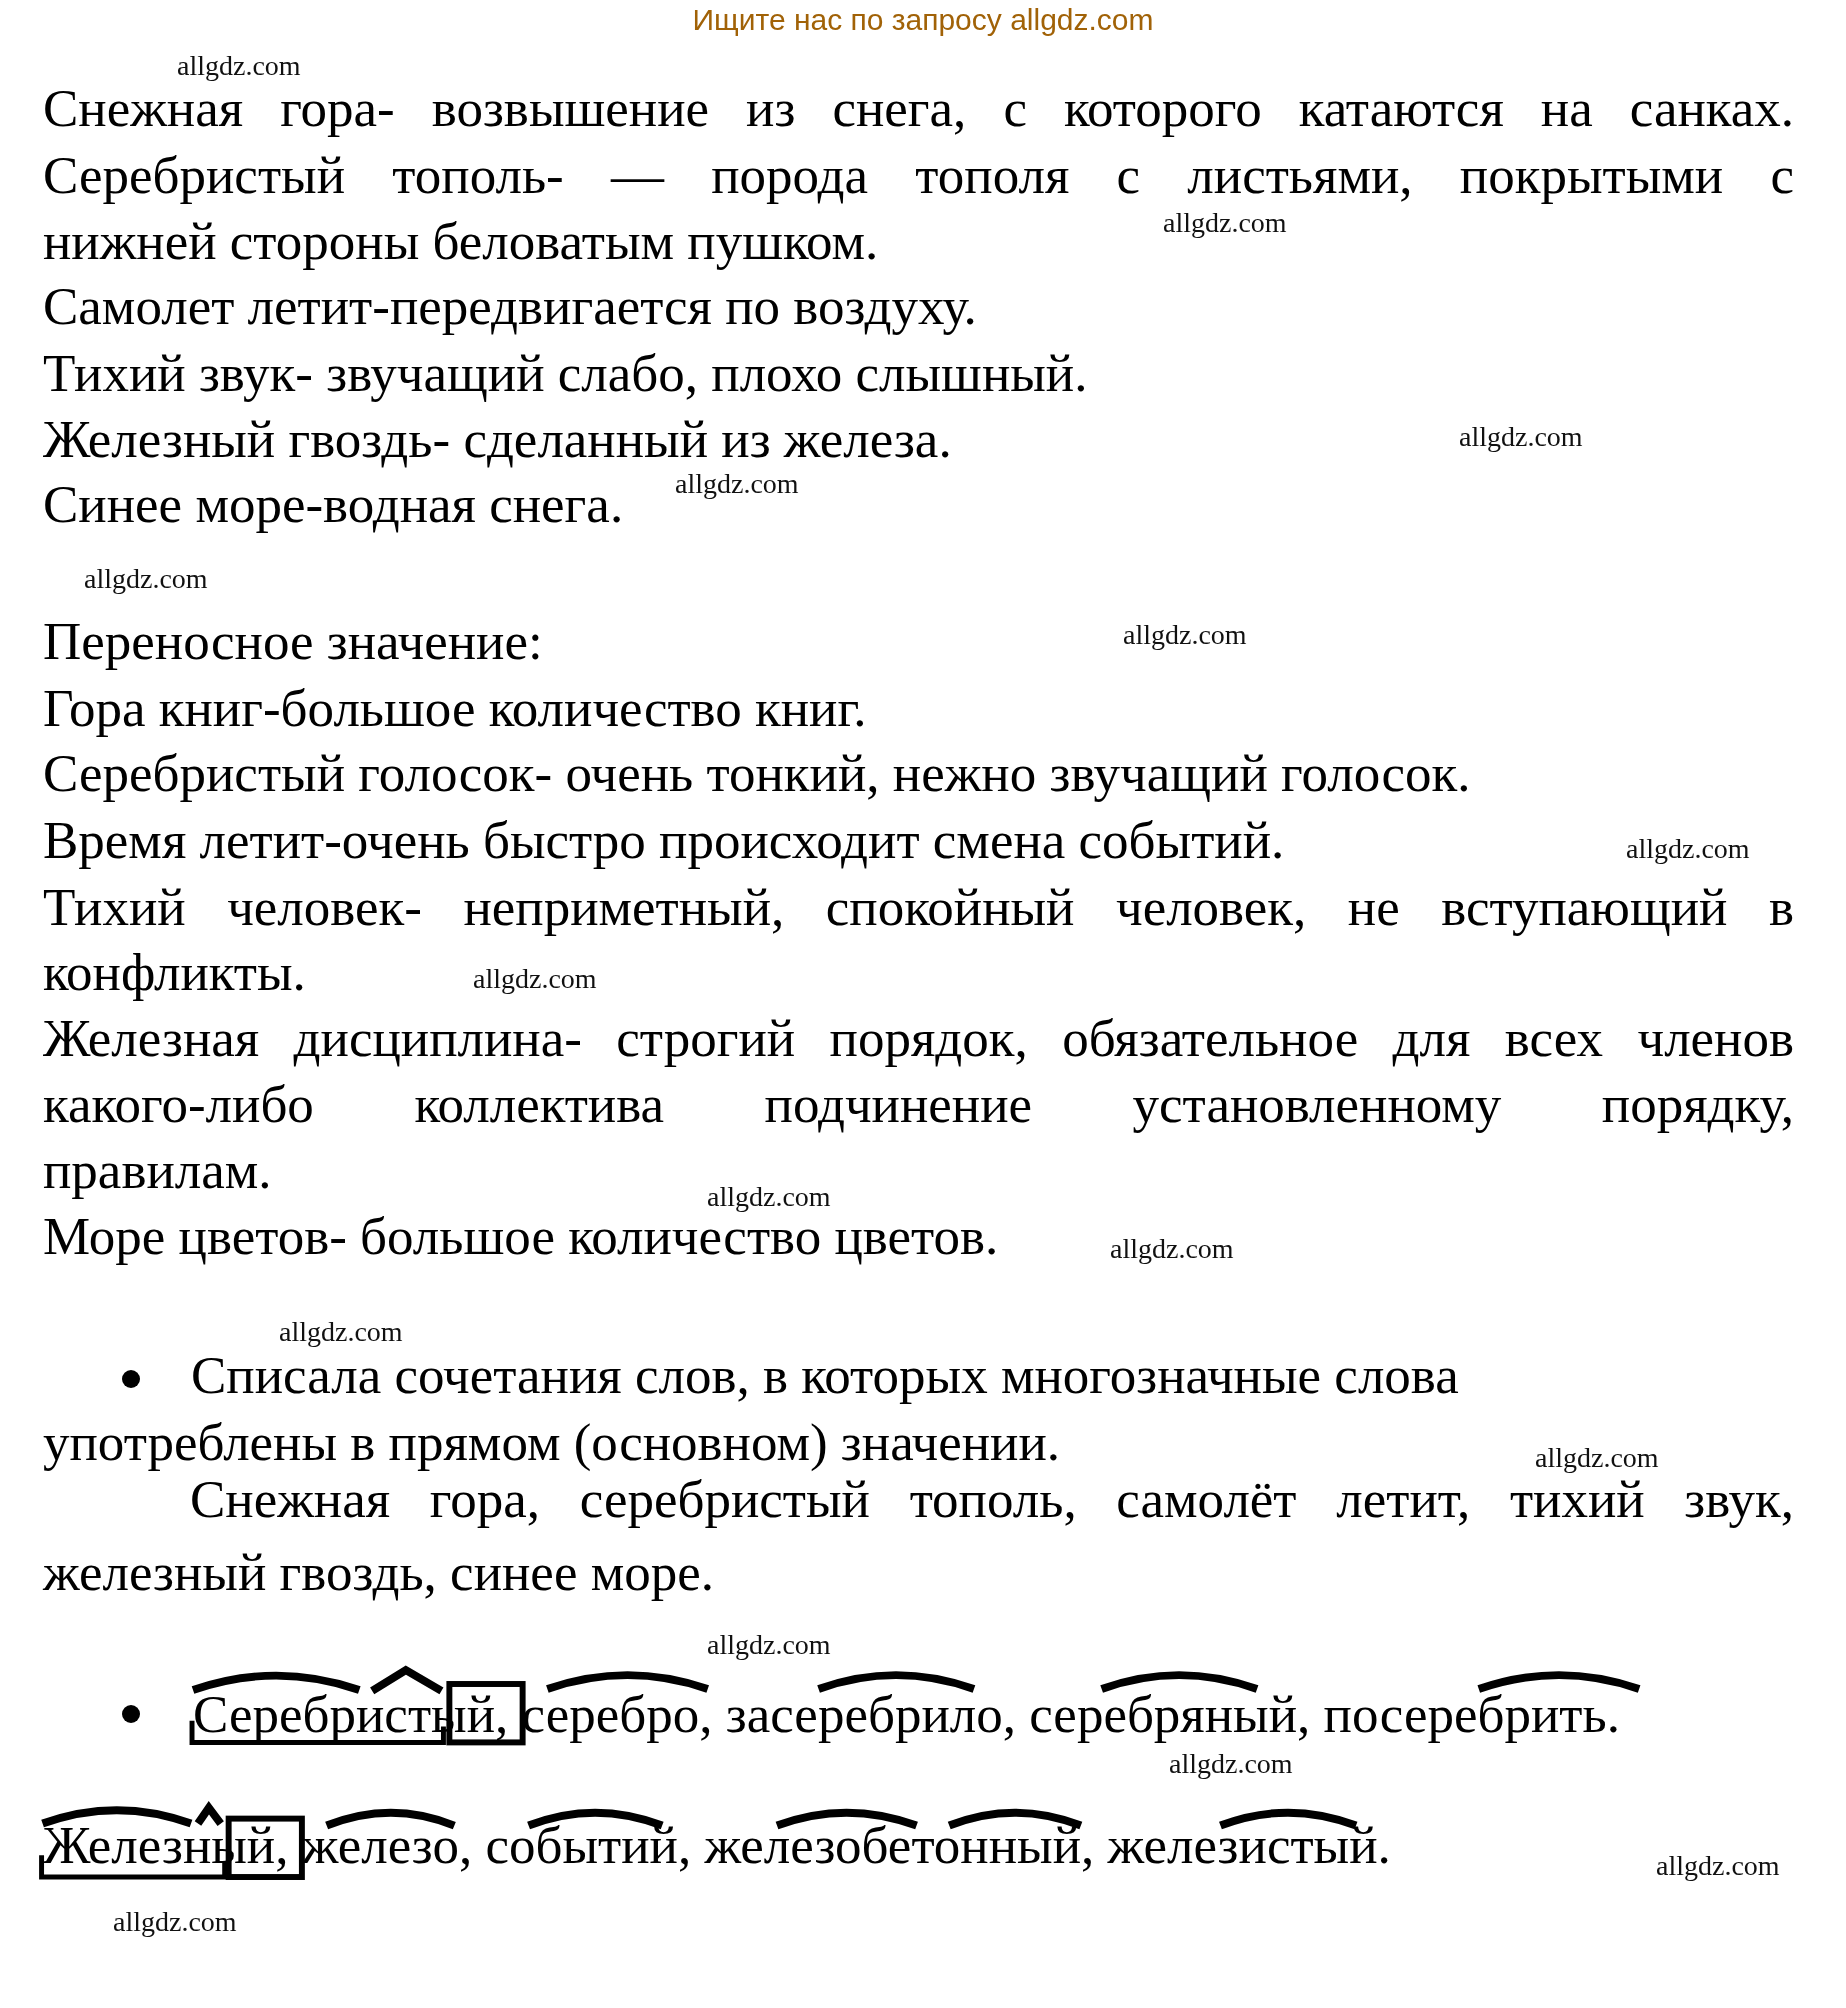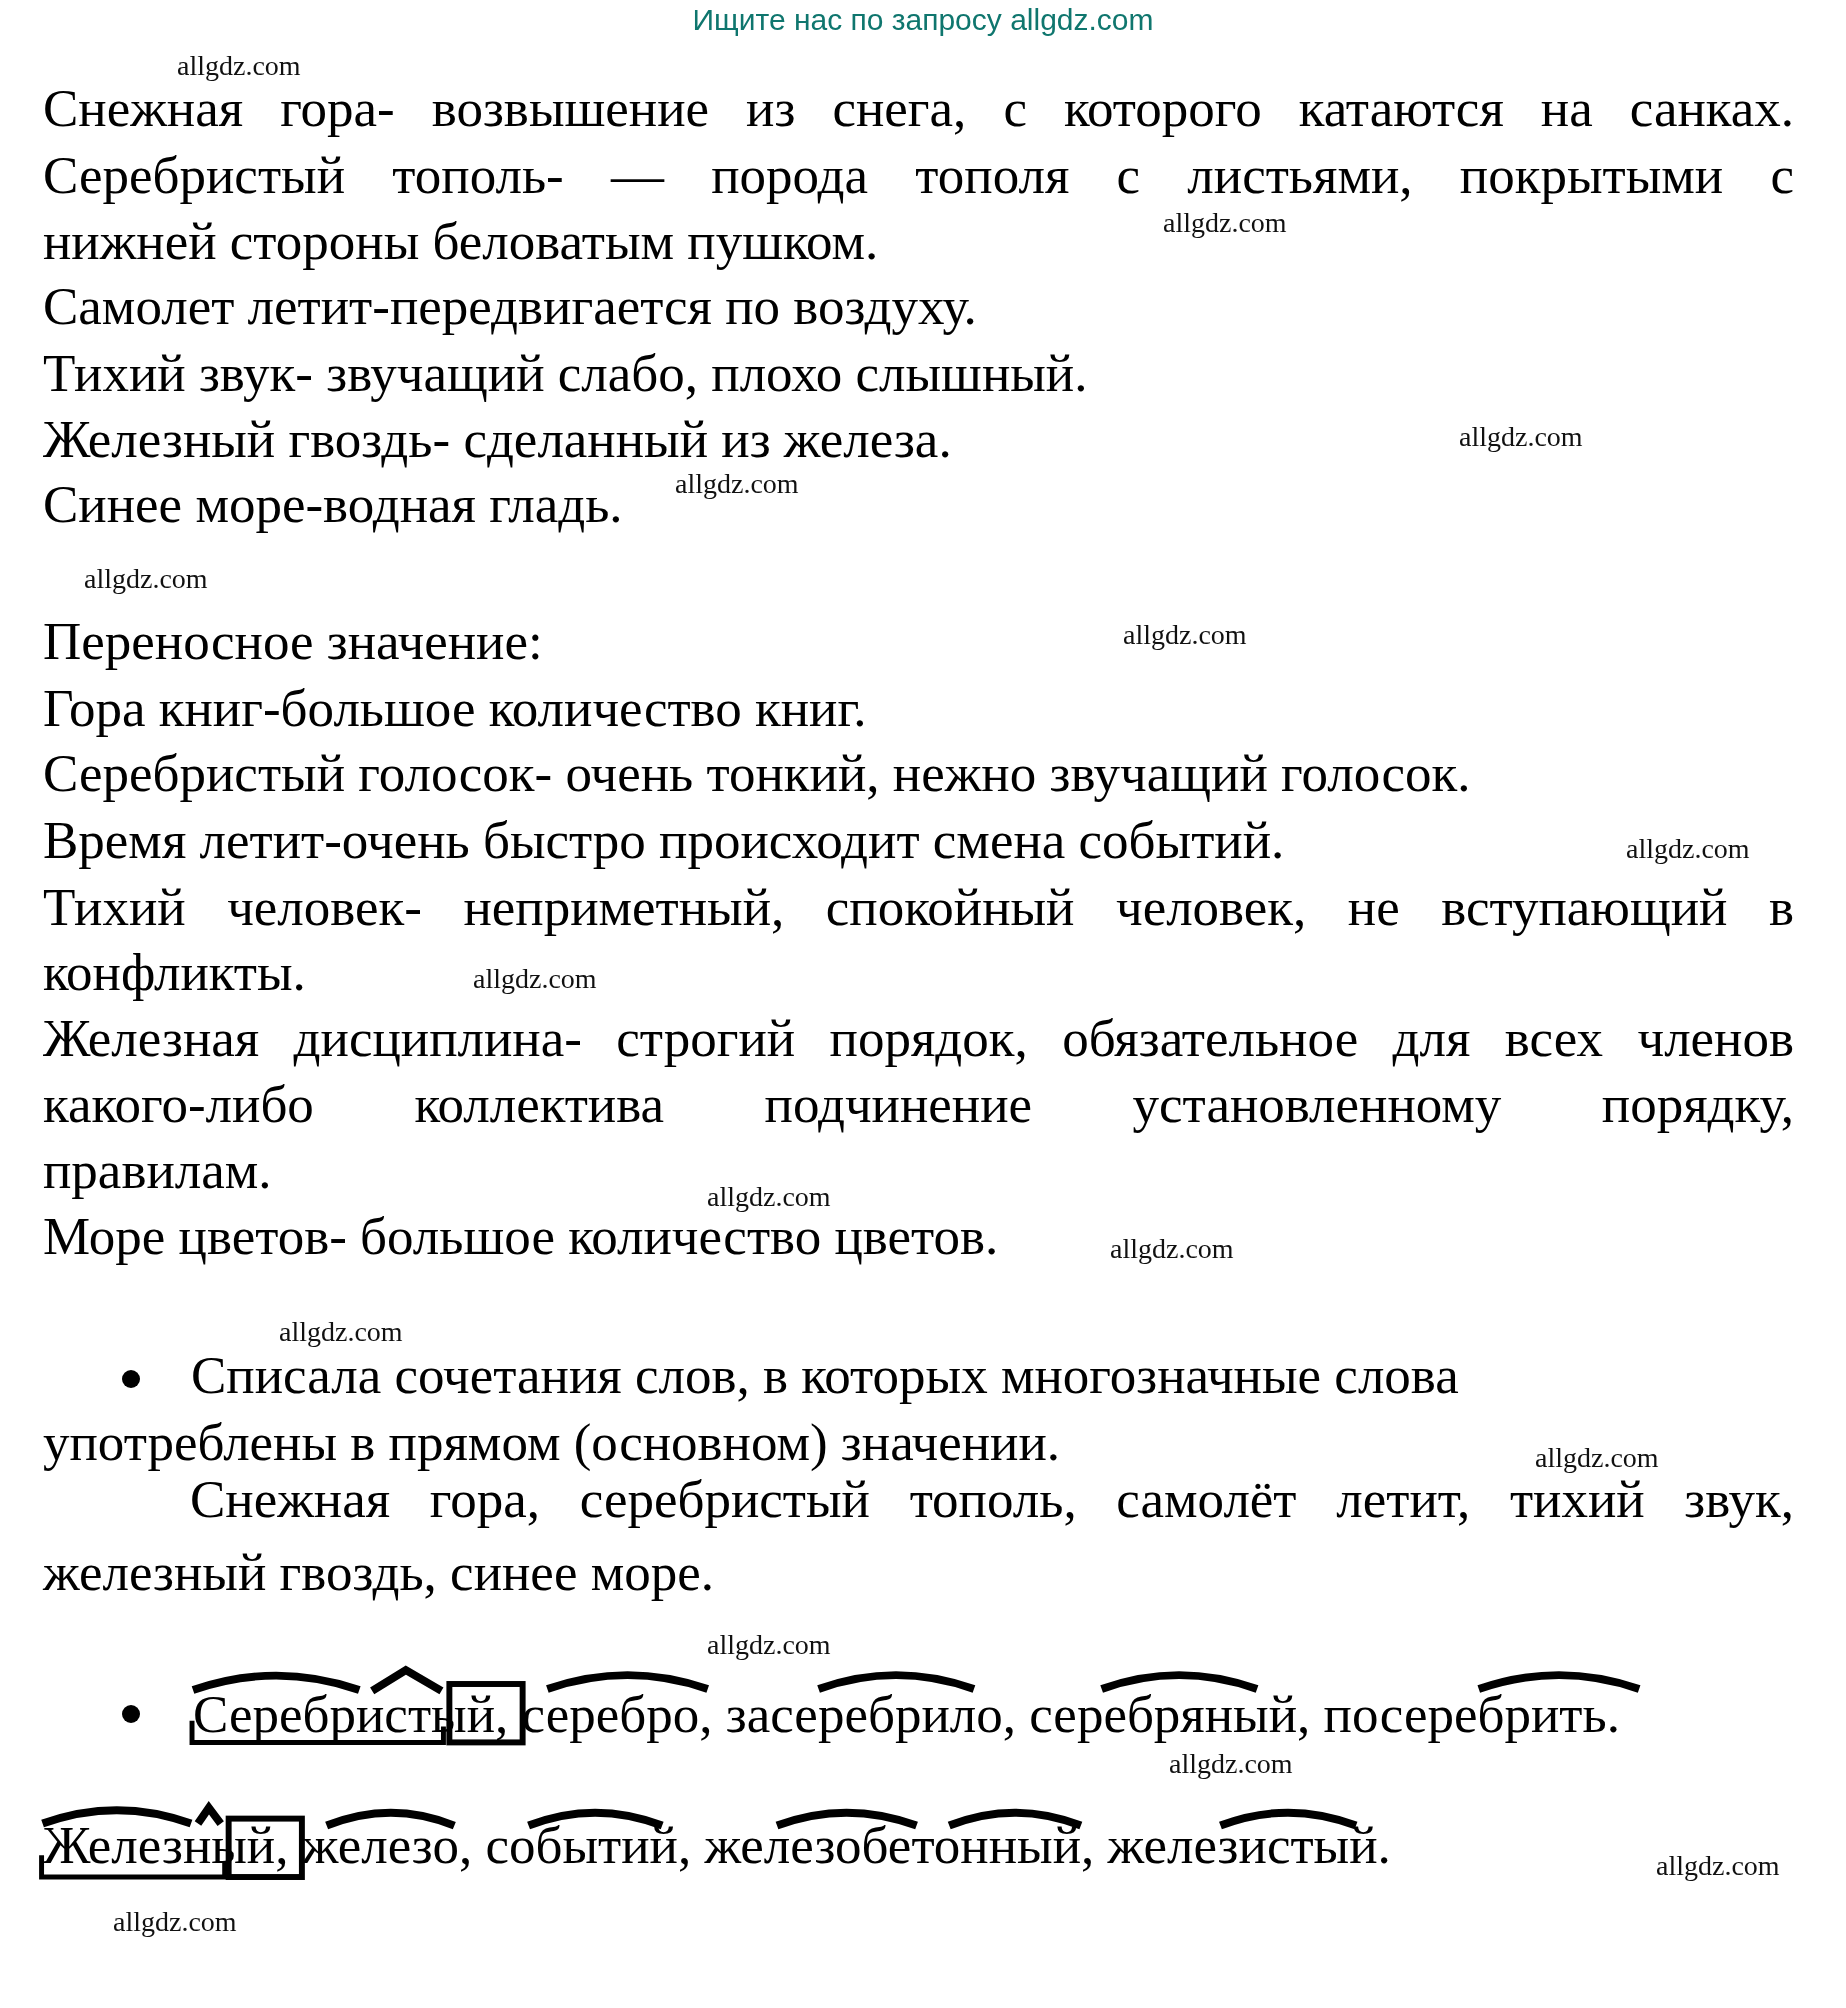--- a/index.html
+++ b/index.html
@@ -76,21 +76,21 @@
       top: 0;
       width: 1846px;
       height: 2009px;
       pointer-events: none;
     }
   </style>
 </head>
 <body>
 
 <div class="top-banner">
-  <span style="color:#0f766e">Ищите нас по запросу allgdz.com</span>
+  <span style="color:#a16207">Ищите нас по запросу allgdz.com</span>
 </div>
 
 <div>
   <span class="watermark" style="left:177px;top:51px">allgdz.com</span>
   <span class="watermark" style="left:1163px;top:208px">allgdz.com</span>
   <span class="watermark" style="left:1459px;top:422px">allgdz.com</span>
   <span class="watermark" style="left:675px;top:469px">allgdz.com</span>
   <span class="watermark" style="left:84px;top:564px">allgdz.com</span>
   <span class="watermark" style="left:1123px;top:620px">allgdz.com</span>
   <span class="watermark" style="left:1626px;top:834px">allgdz.com</span>
@@ -105,21 +105,21 @@
   <span class="watermark" style="left:113px;top:1907px">allgdz.com</span>
 </div>
 
 <section>
   <div class="line justify" style="top:79px">Снежная гора-  возвышение из снега, с которого катаются на санках.</div>
   <div class="line justify" style="top:146px">Серебристый тополь- — порода тополя с листьями, покрытыми с</div>
   <div class="line" style="top:212px">нижней стороны беловатым пушком.</div>
   <div class="line" style="top:277px">Самолет летит-передвигается по воздуху.</div>
   <div class="line" style="top:344px">Тихий звук- звучащий слабо, плохо слышный.</div>
   <div class="line" style="top:410px">Железный гвоздь- сделанный из железа.</div>
-  <div class="line" style="top:475px">Синее море-водная гладь.</div>
+  <div class="line" style="top:475px">Синее море-водная снега.</div>
 </section>
 
 <section>
   <div class="line" style="top:612px">Переносное значение:</div>
   <div class="line" style="top:679px">Гора книг-большое количество книг.</div>
   <div class="line" style="top:744px">Серебристый голосок- очень тонкий, нежно звучащий голосок.</div>
   <div class="line" style="top:811px">Время летит-очень быстро происходит смена событий.</div>
   <div class="line justify" style="top:878px">Тихий человек- неприметный, спокойный человек, не вступающий в</div>
   <div class="line" style="top:943px">конфликты.</div>
   <div class="line justify" style="top:1009px">Железная дисциплина- строгий порядок, обязательное для всех членов</div>

